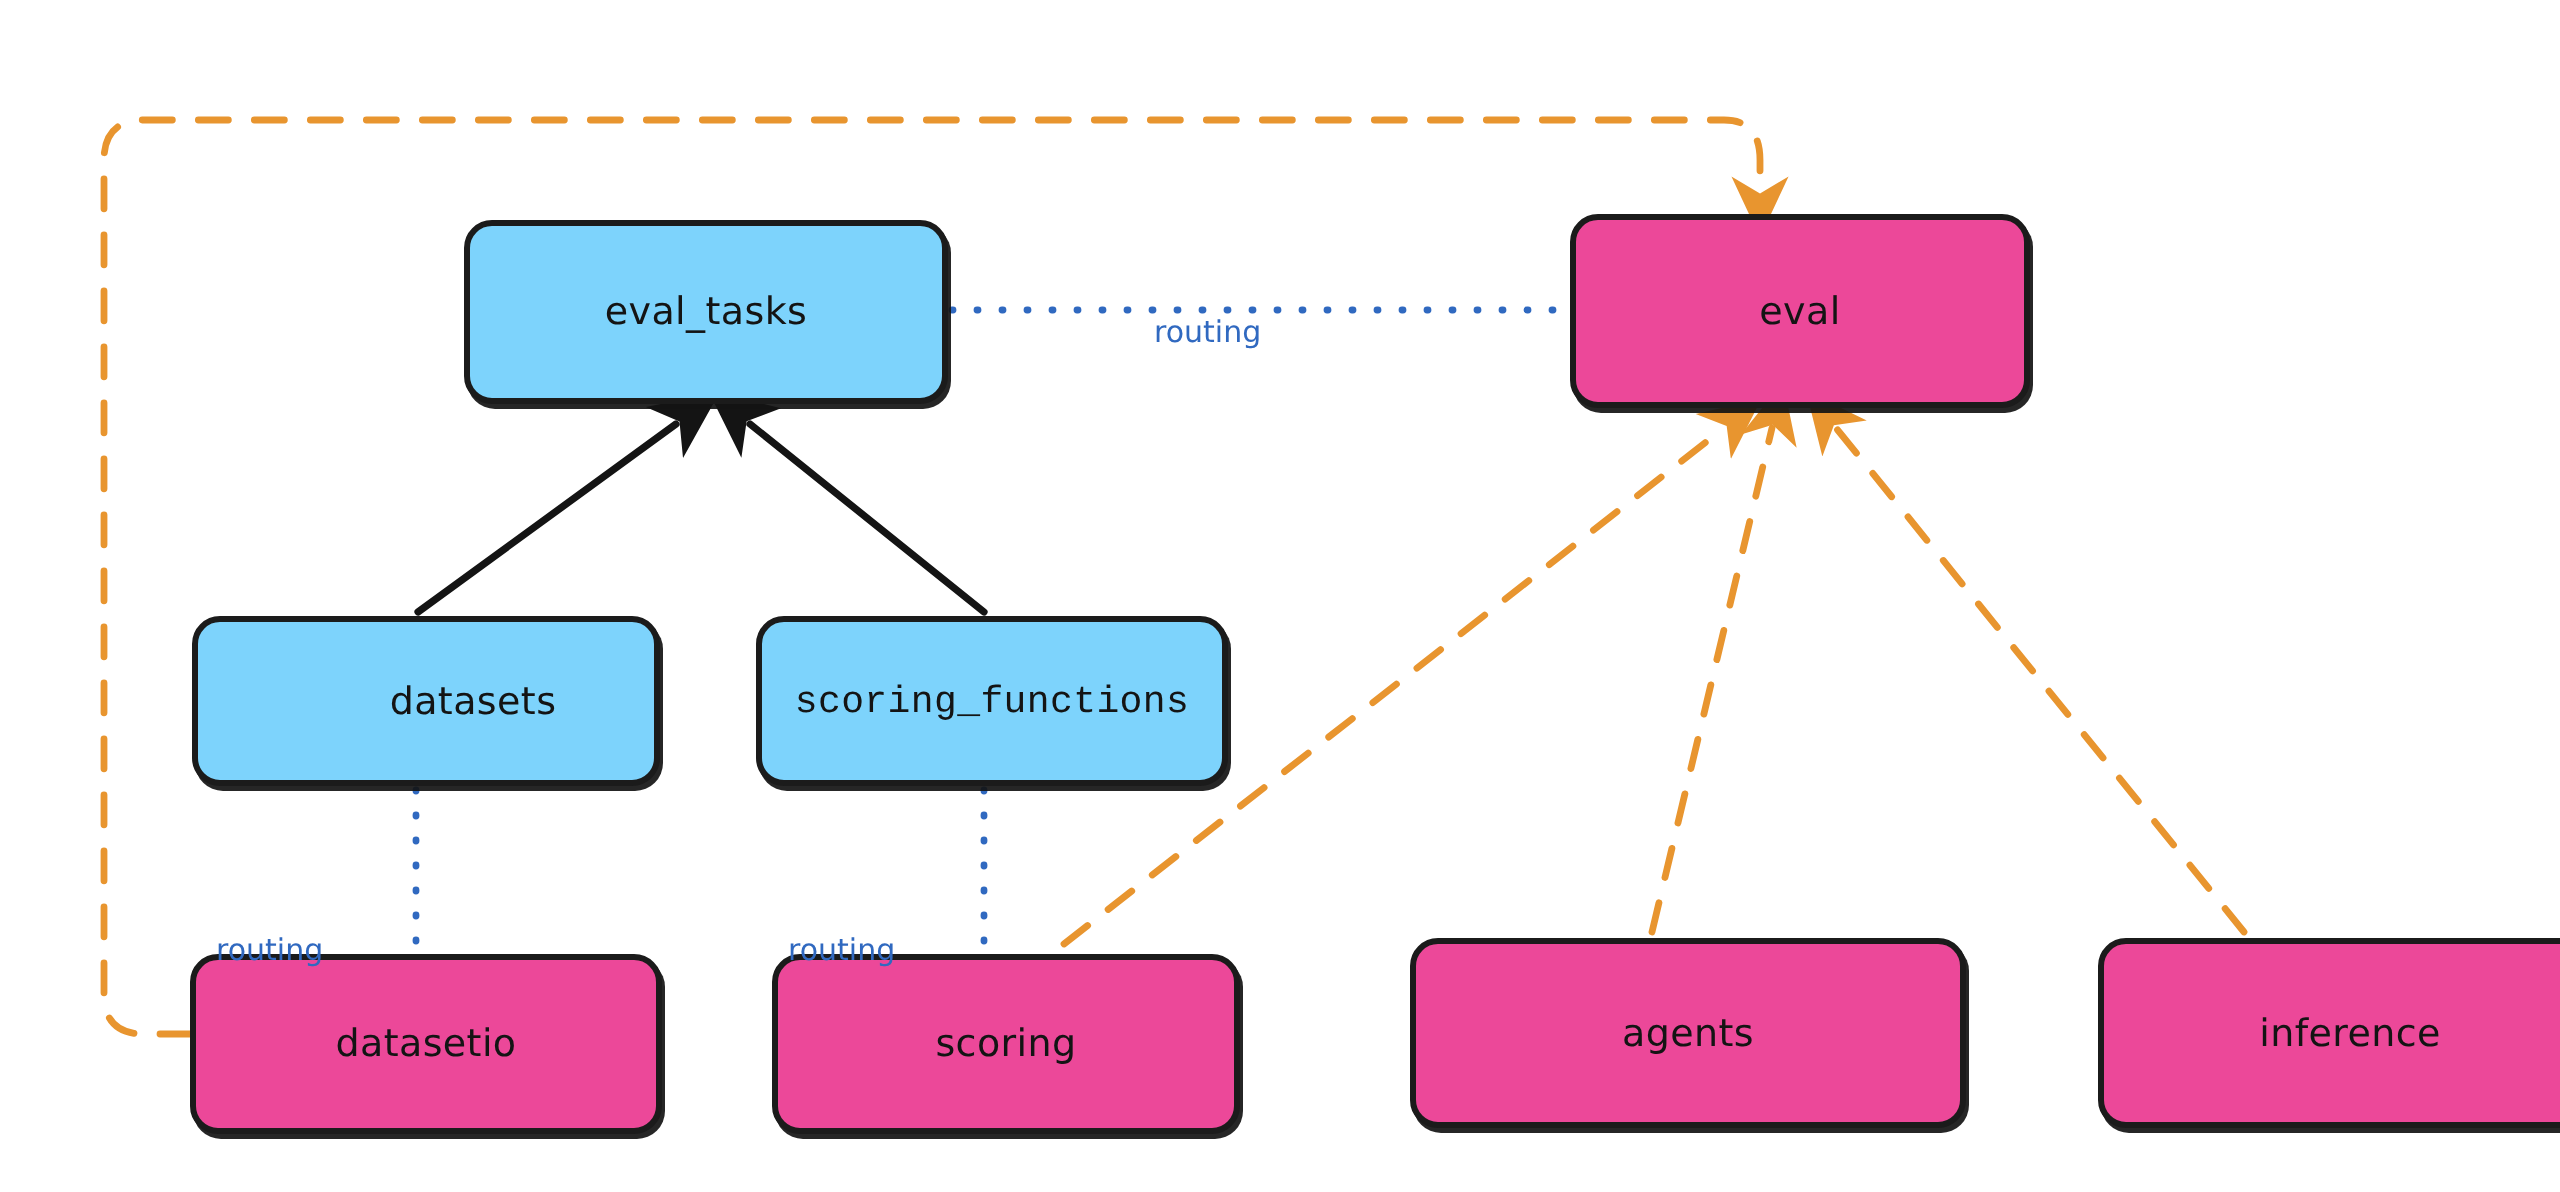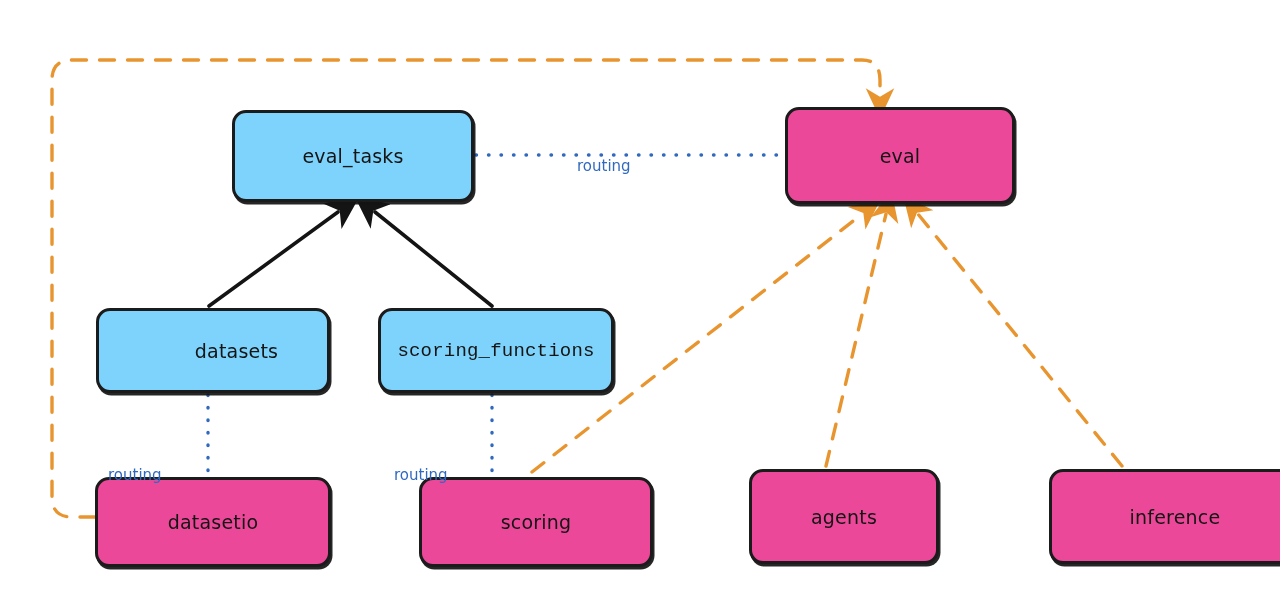--- a/index.html
+++ b/index.html
@@ -122,25 +122,25 @@
   </div>
 
   <div class="node blue" style="left:378px; top:308px; width:236px; height:85px;font-family:Liberation Mono, monospace;">
     <span class="node-label">scoring_functions</span>
   </div>
 
   <div class="node green" style="left:95px; top:477px; width:236px; height:90px;">
     <span class="node-label">datasetio</span>
   </div>
 
-  <div class="node green" style="left:386px; top:477px; width:234px; height:90px;margin-left:33px;">
+  <div class="node green" style="left:386px; top:477px; width:234px; height:90px;">
     <span class="node-label">scoring</span>
   </div>
 
-  <div class="node green" style="left:705px; top:469px; width:190px; height:95px;margin-left:44px;">
+  <div class="node green" style="left:705px; top:469px; width:278px; height:95px;">
     <span class="node-label">agents</span>
   </div>
 
   <div class="node green" style="left:1022px; top:469px; width:252px; height:95px;margin-left:27px;">
     <span class="node-label">inference</span>
   </div>
 
   <div class="edge-label" style="left:577px; top:117px;">routing</div>
 
   <div class="edge-label" style="left:108px; top:426px;">routing</div>

